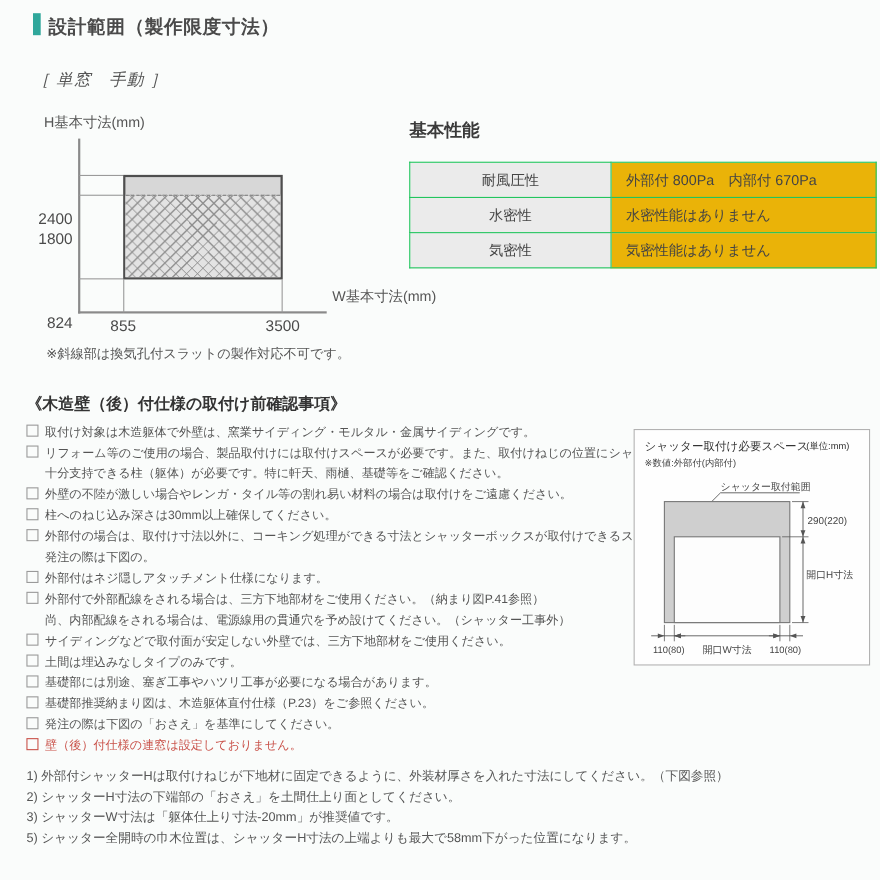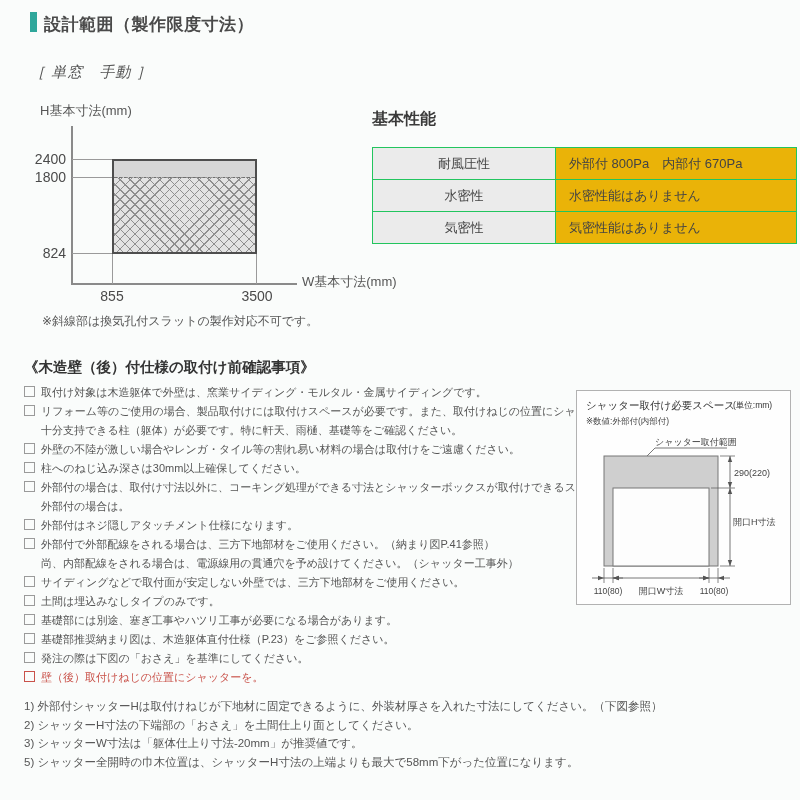--- a/index.html
+++ b/index.html
@@ -7,27 +7,27 @@
   .page{position:relative;width:800px;height:800px;overflow:hidden;border-radius:25px;}
   .abs{position:absolute;}
 
   
   .accent{left:30px;top:12px;width:7px;height:20px;background:#2fa79b;}
   .title{left:44px;top:13px;font-size:17px;font-weight:600;color:#4a4a4a;letter-spacing:.5px;}
   .subtitle{left:30px;top:63px;font-size:15px;color:#555;letter-spacing:1px;font-style:italic;}
 
   
   .h-label{left:28px;top:102px;font-size:13px;color:#555;margin-left:12px;}
-  .w-label{left:302px;top:273px;font-size:13px;color:#555;}
+  .w-label{left:302px;top:261px;font-size:13px;color:#555;}
   .axis{background:#8a8a8a;}
   .yaxis{left:71px;top:126px;width:2px;height:159px;}
   .xaxis{left:71px;top:283px;width:226px;height:2px;}
   .tickline{background:#9a9a9a;height:1px;left:72px;width:40px;}
   .drop{background:#9a9a9a;width:1px;top:254px;height:30px;}
-  .ytick{width:38px;text-align:right;font-size:14px;color:#4a4a4a;left:28px;}
+  .ytick{width:38px;text-align:right;font-size:14px;color:#4a4a4a;left:28px;margin-top:40px;}
   .xtick{top:288px;text-align:center;font-size:14px;color:#4a4a4a;}
   .range-rect{left:112px;top:159px;width:145px;height:95px;border:2px solid #4e4e4e;background:#d7d7d7;box-sizing:border-box;}
   .hatch{position:absolute;left:0;right:0;bottom:0;top:16px;border-top:1px dashed #6f6f6f;background-color:#e3e3e3;
      background-image:repeating-linear-gradient(45deg,transparent 0 6px,#8f8f8f 6px 7px),
                       repeating-linear-gradient(-45deg,transparent 0 6px,#8f8f8f 6px 7px);}
   .chart-note{left:42px;top:313px;font-size:12px;color:#555;}
 
   
   .perf-heading{left:372px;top:109px;font-size:16px;font-weight:bold;color:#3a3a3a;}
   .perf-table{left:372px;top:147px;}
@@ -104,30 +104,30 @@
   </div>
 
   <div class="abs cl-heading">《木造壁（後）付仕様の取付け前確認事項》</div>
   <div class="abs cl-block">
     <div class="cl-line"><span class="cbx"></span><span>取付け対象は木造躯体で外壁は、窯業サイディング・モルタル・金属サイディングです。</span></div>
     <div class="cl-line"><span class="cbx"></span><span>リフォーム等のご使用の場合、製品取付けには取付けスペースが必要です。また、取付けねじの位置にシャッターを</span></div>
     <div class="cl-line cont"><span>十分支持できる柱（躯体）が必要です。特に軒天、雨樋、基礎等をご確認ください。</span></div>
     <div class="cl-line"><span class="cbx"></span><span>外壁の不陸が激しい場合やレンガ・タイル等の割れ易い材料の場合は取付けをご遠慮ください。</span></div>
     <div class="cl-line"><span class="cbx"></span><span>柱へのねじ込み深さは30mm以上確保してください。</span></div>
     <div class="cl-line"><span class="cbx"></span><span>外部付の場合は、取付け寸法以外に、コーキング処理ができる寸法とシャッターボックスが取付けできるスペースを</span></div>
-    <div class="cl-line cont"><span>外部付の場合は。</span></div>
+    <div class="cl-line cont"><span>発注の際は下図の。</span></div>
     <div class="cl-line"><span class="cbx"></span><span>外部付はネジ隠しアタッチメント仕様になります。</span></div>
     <div class="cl-line"><span class="cbx"></span><span>外部付で外部配線をされる場合は、三方下地部材をご使用ください。（納まり図P.41参照）</span></div>
     <div class="cl-line cont"><span>尚、内部配線をされる場合は、電源線用の貫通穴を予め設けてください。（シャッター工事外）</span></div>
     <div class="cl-line"><span class="cbx"></span><span>サイディングなどで取付面が安定しない外壁では、三方下地部材をご使用ください。</span></div>
     <div class="cl-line"><span class="cbx"></span><span>土間は埋込みなしタイプのみです。</span></div>
     <div class="cl-line"><span class="cbx"></span><span>基礎部には別途、塞ぎ工事やハツリ工事が必要になる場合があります。</span></div>
     <div class="cl-line"><span class="cbx"></span><span>基礎部推奨納まり図は、木造躯体直付仕様（P.23）をご参照ください。</span></div>
     <div class="cl-line"><span class="cbx"></span><span>発注の際は下図の「おさえ」を基準にしてください。</span></div>
-    <div class="cl-line red"><span class="cbx"></span><span>壁（後）取付けねじの位置にシャッターを。</span></div>
+    <div class="cl-line red"><span class="cbx"></span><span>壁（後）付仕様の連窓は設定しておりません。</span></div>
   </div>
 
   <svg class="abs diagram" viewBox="0 0 213 213" xmlns="http://www.w3.org/2000/svg">
     <text x="9" y="18" font-size="10.5" fill="#333">シャッター取付け必要スペース</text>
     <text x="156" y="17" font-size="8.5" fill="#333">(単位:mm)</text>
     <text x="9" y="33" font-size="8.5" fill="#444">※数値:外部付(内部付)</text>
 
     <text x="78" y="54" font-size="9" fill="#444">シャッター取付範囲</text>
     <polyline points="150,57 78,57 64,71" fill="none" stroke="#555" stroke-width="0.8"></polyline>
     <path d="M64,71 l2.2,-5.6 l3.4,3.4 z" fill="#555"></path>

